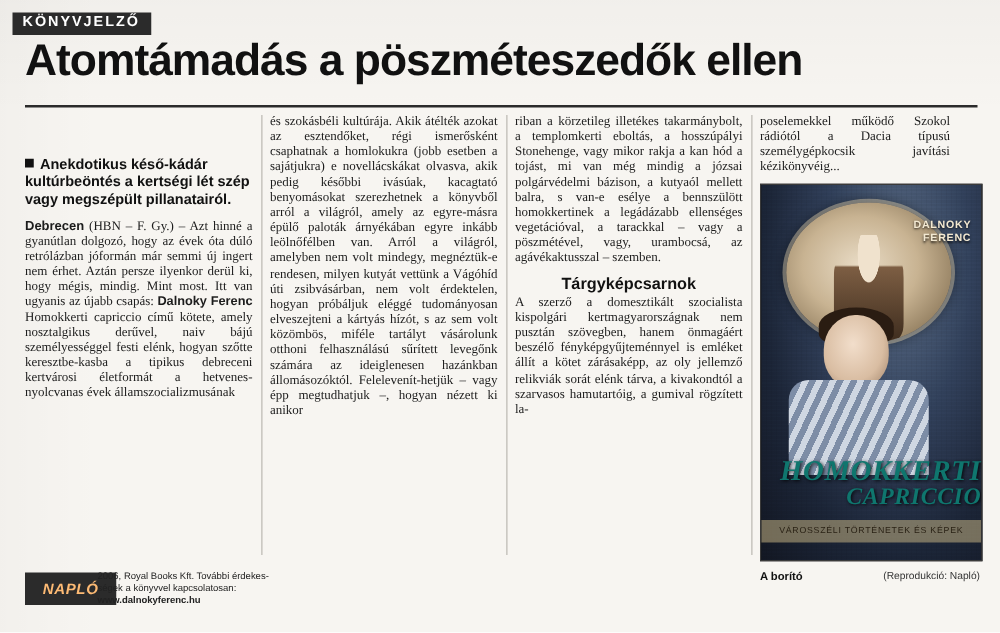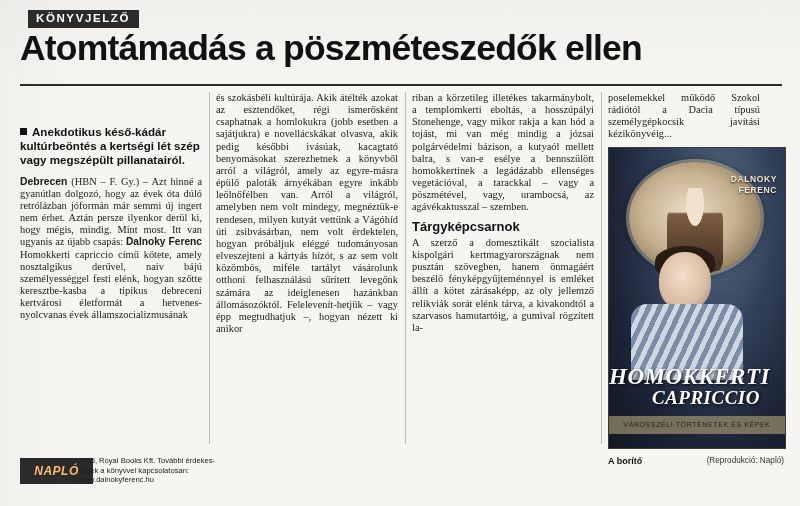--- a/index.html
+++ b/index.html
@@ -23,21 +23,21 @@
       linear-gradient(180deg, rgba(0,0,0,0.025) 0%, rgba(255,255,255,0) 18%),
       linear-gradient(90deg, rgba(0,0,0,0.02) 0%, rgba(255,255,255,0) 10%);
     box-sizing: border-box;
     padding: 0;
   }
 
   
   .kicker {
     position: absolute;
     top: 10px;
-    left: 28px;
+    left: 10px;
     background: #2b2b2b;
     color: #ffffff;
     font-family: "Liberation Sans", sans-serif;
     font-weight: bold;
     font-size: 11.5px;
     letter-spacing: 1.6px;
     padding: 3px 9px 3px 8px;
     line-height: 1;
   }
 
@@ -128,21 +128,21 @@
     font-size: 10.2px;
   }
 
   
   .subhead {
     font-family: "Liberation Sans", sans-serif;
     font-weight: bold;
     font-size: 13px;
     color: #111;
     margin: 7px 0 4px 0;
-    text-align: left;
+    text-align: center;
   }
 
   
   .cover {
     position: relative;
     width: 176px;
     height: 300px;
     margin-top: 6px;
     background: #0d0f14;
     overflow: hidden;
@@ -214,27 +214,27 @@
     position: absolute;
     left: 6px; top: 52px;
     width: 112px; height: 76px;
     background:
       repeating-linear-gradient(115deg, #cfd7e2 0 5px, #7d8da6 5px 10px);
     border-radius: 16px 16px 0 0;
   }
   .cover .title {
     position: absolute;
     left: 0; right: 0; bottom: 40px;
-    text-align: left;
+    text-align: right;
     font-family: "Liberation Serif", serif;
     font-weight: bold;
     font-style: italic;
     font-size: 23px;
     line-height: 21px;
-    color: #ffffff;
+    color: #0f766e;
     letter-spacing: 0.5px;
     text-shadow: 1px 1px 3px rgba(0,0,0,0.85);
   }
   .cover .title .l2 { font-size: 19px; display: block; margin-left: 43px; }
   .cover .strip {
     position: absolute;
     left: 0; right: 0; bottom: 14px;
     height: 18px;
     background: rgba(195,176,130,0.55);
   }
@@ -284,21 +284,21 @@
   }
   .colophon {
     position: absolute;
     left: 58px; top: 0;
     width: 250px;
     font-family: "Liberation Sans", sans-serif;
     font-size: 7.6px;
     line-height: 9.6px;
     color: #222;
   }
-  .colophon .url { font-weight: normal; }
+  .colophon .url { font-weight: bold; }
 </style>
 </head>
 <body>
 
 <div class="page">
 
   <div class="kicker">KÖNYVJELZŐ</div>
 
   <div class="headline">Atomtámadás a pöszméteszedők ellen</div>
   <div class="rule"></div>

